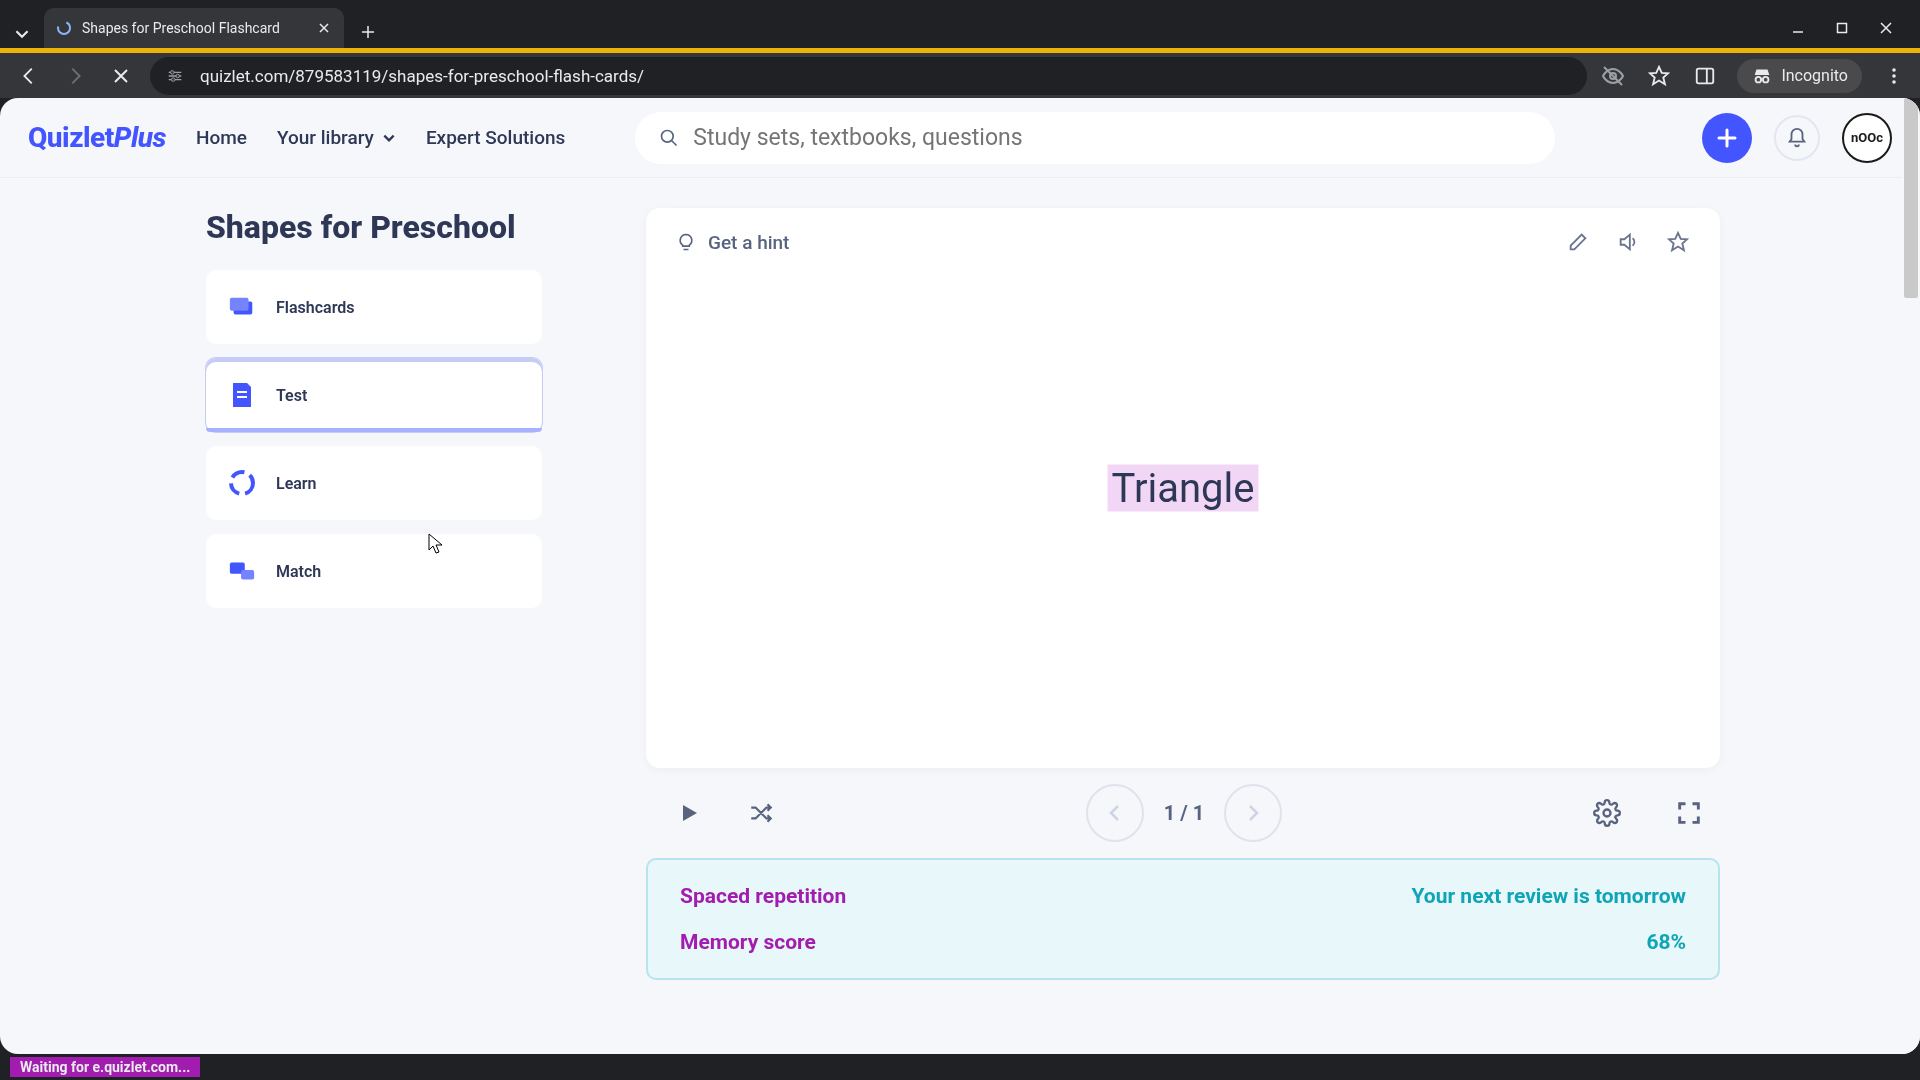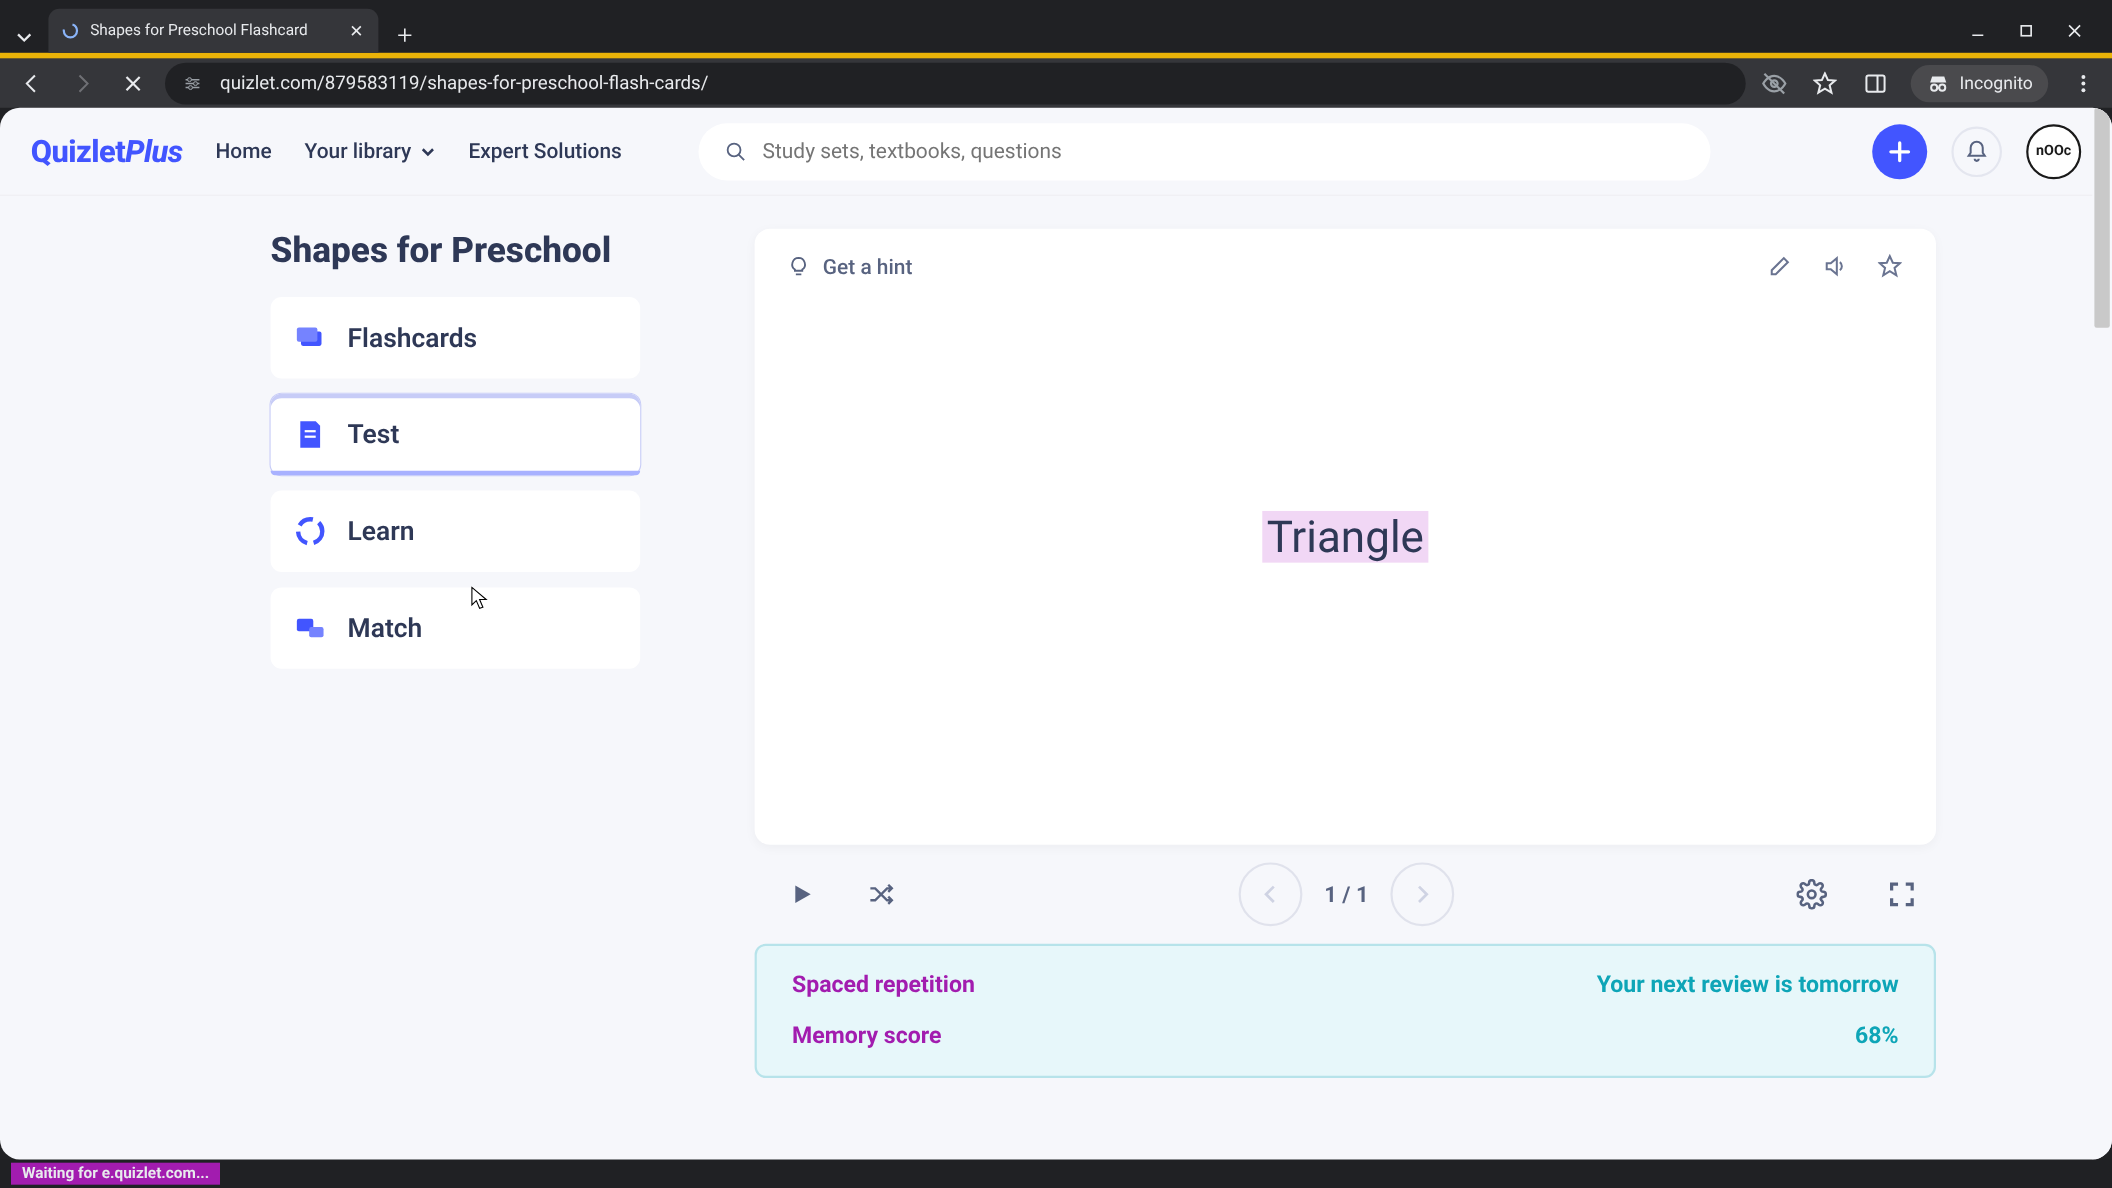--- a/index.html
+++ b/index.html
@@ -29,30 +29,30 @@
   .page { background:#f6f7fb; height:calc(1080px - 48px - 50px - 26px); position:relative; overflow:hidden;border-radius:18px; }
   .scrollbar { position:absolute; right:0; top:0; width:18px; height:100%; background:#f6f7fb; }
   .scrollbar-thumb { position:absolute; right:2px; top:0; width:14px; height:200px; background:#c9c9c9; border-radius:2px; }
 
   .app-header { height:80px; display:flex; align-items:center; padding:0 28px; gap:30px; border-bottom:1px solid #eeeef2;}
   .logo { font-weight:800; font-size:28px; color:#4255ff; letter-spacing:-0.5px; }
   .logo .plus { font-style:italic; }
   .nav-link { color:#2e3856; font-size:19px; font-weight:500; cursor:pointer; }
   .lib { display:flex; align-items:center; gap:8px; }
   .search-box { flex:1; max-width:920px; height:52px; background:#fff; border-radius:26px; display:flex; align-items:center; padding:0 24px; gap:14px; margin-left:40px; }
-  .search-box input { border:none; outline:none; font-size:19px; color:#0c4a6e; background:transparent; flex:1; }
+  .search-box input { border:none; outline:none; font-size:23px; color:#0c4a6e; background:transparent; flex:1; }
   .header-right { margin-left:auto; display:flex; align-items:center; gap:22px; }
   .plus-btn { width:50px; height:50px; background:#4255ff; border-radius:50%; display:flex; align-items:center; justify-content:center; color:#fff; cursor:pointer; }
   .bell-btn { width:46px; height:46px; border:2px solid #e4e6ef; border-radius:50%; display:flex; align-items:center; justify-content:center; color:#586380; cursor:pointer;}
   .avatar { width:50px; height:50px; border-radius:50%; background:#fff; border:2px solid #1a1a1a; display:flex; align-items:center; justify-content:center; font-size:13px; font-weight:700; color:#1a1a1a; overflow:hidden;}
 
   .main { display:flex; padding:30px 0 0 206px; gap:100px; }
-  .left-col { width:340px;margin-left:40px; }
+  .left-col { width:340px; }
   .title { font-size:32px; font-weight:800; color:#2e3856; margin-bottom:24px; }
-  .mode-btn { width:336px; height:74px; background:#fff; border-radius:10px; display:flex; align-items:center; padding:0 22px; gap:20px; margin-bottom:14px; cursor:pointer; font-size:24px; font-weight:600; color:#2e3856; }
+  .mode-btn { width:336px; height:74px; background:#fff; border-radius:10px; display:flex; align-items:center; padding:0 22px; gap:20px; margin-bottom:14px; cursor:pointer; font-size:16px; font-weight:600; color:#2e3856; }
   .mode-btn.hover { box-shadow:0 4px 0 0 #c7ccf7 inset, 0 0 0 1px #c7ccf7; position:relative; }
   .mode-btn.hover::after{ content:""; position:absolute; left:0; right:0; bottom:0; height:4px; background:#a8b1ff; border-radius:0 0 10px 10px;}
   .mode-icon { width:28px; height:28px; display:flex; align-items:center; justify-content:center; }
 
   .right-col { width:1074px; }
   .card { background:#fff; border-radius:14px; height:560px; position:relative; box-shadow:0 2px 10px rgba(0,0,0,0.04);}
   .card-top { display:flex; align-items:center; justify-content:space-between; padding:22px 30px; }
   .hint { display:flex; align-items:center; gap:12px; color:#586380; font-size:19px; font-weight:500; cursor:pointer;}
   .card-icons { display:flex; gap:26px; color:#6a7491; }
   .card-icons .icon { width:24px; height:24px; cursor:pointer; display:flex; align-items:center; justify-content:center;}

